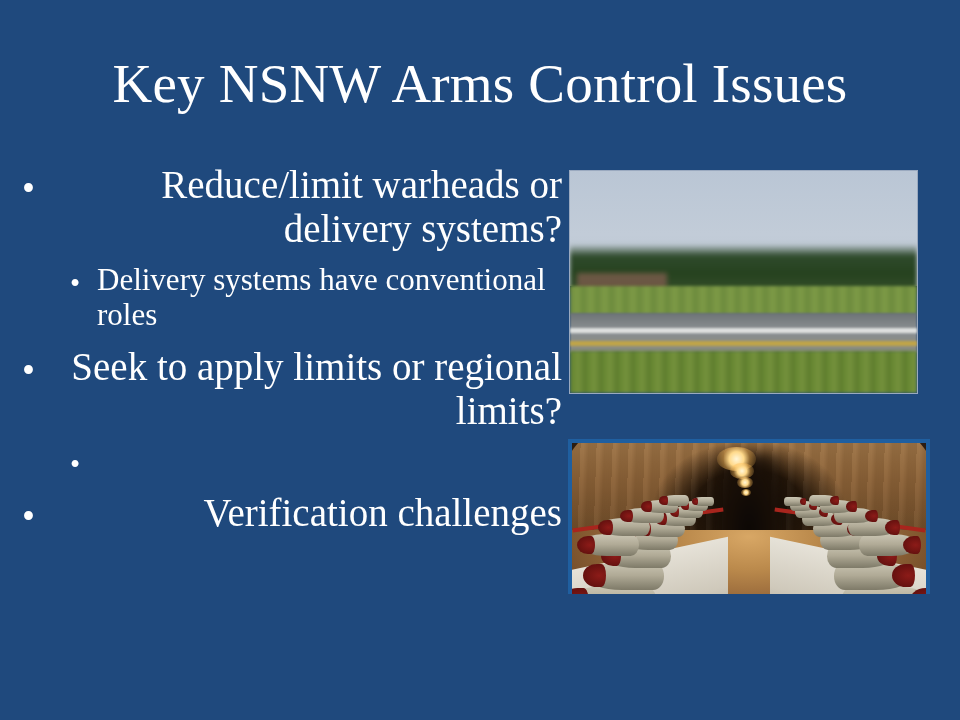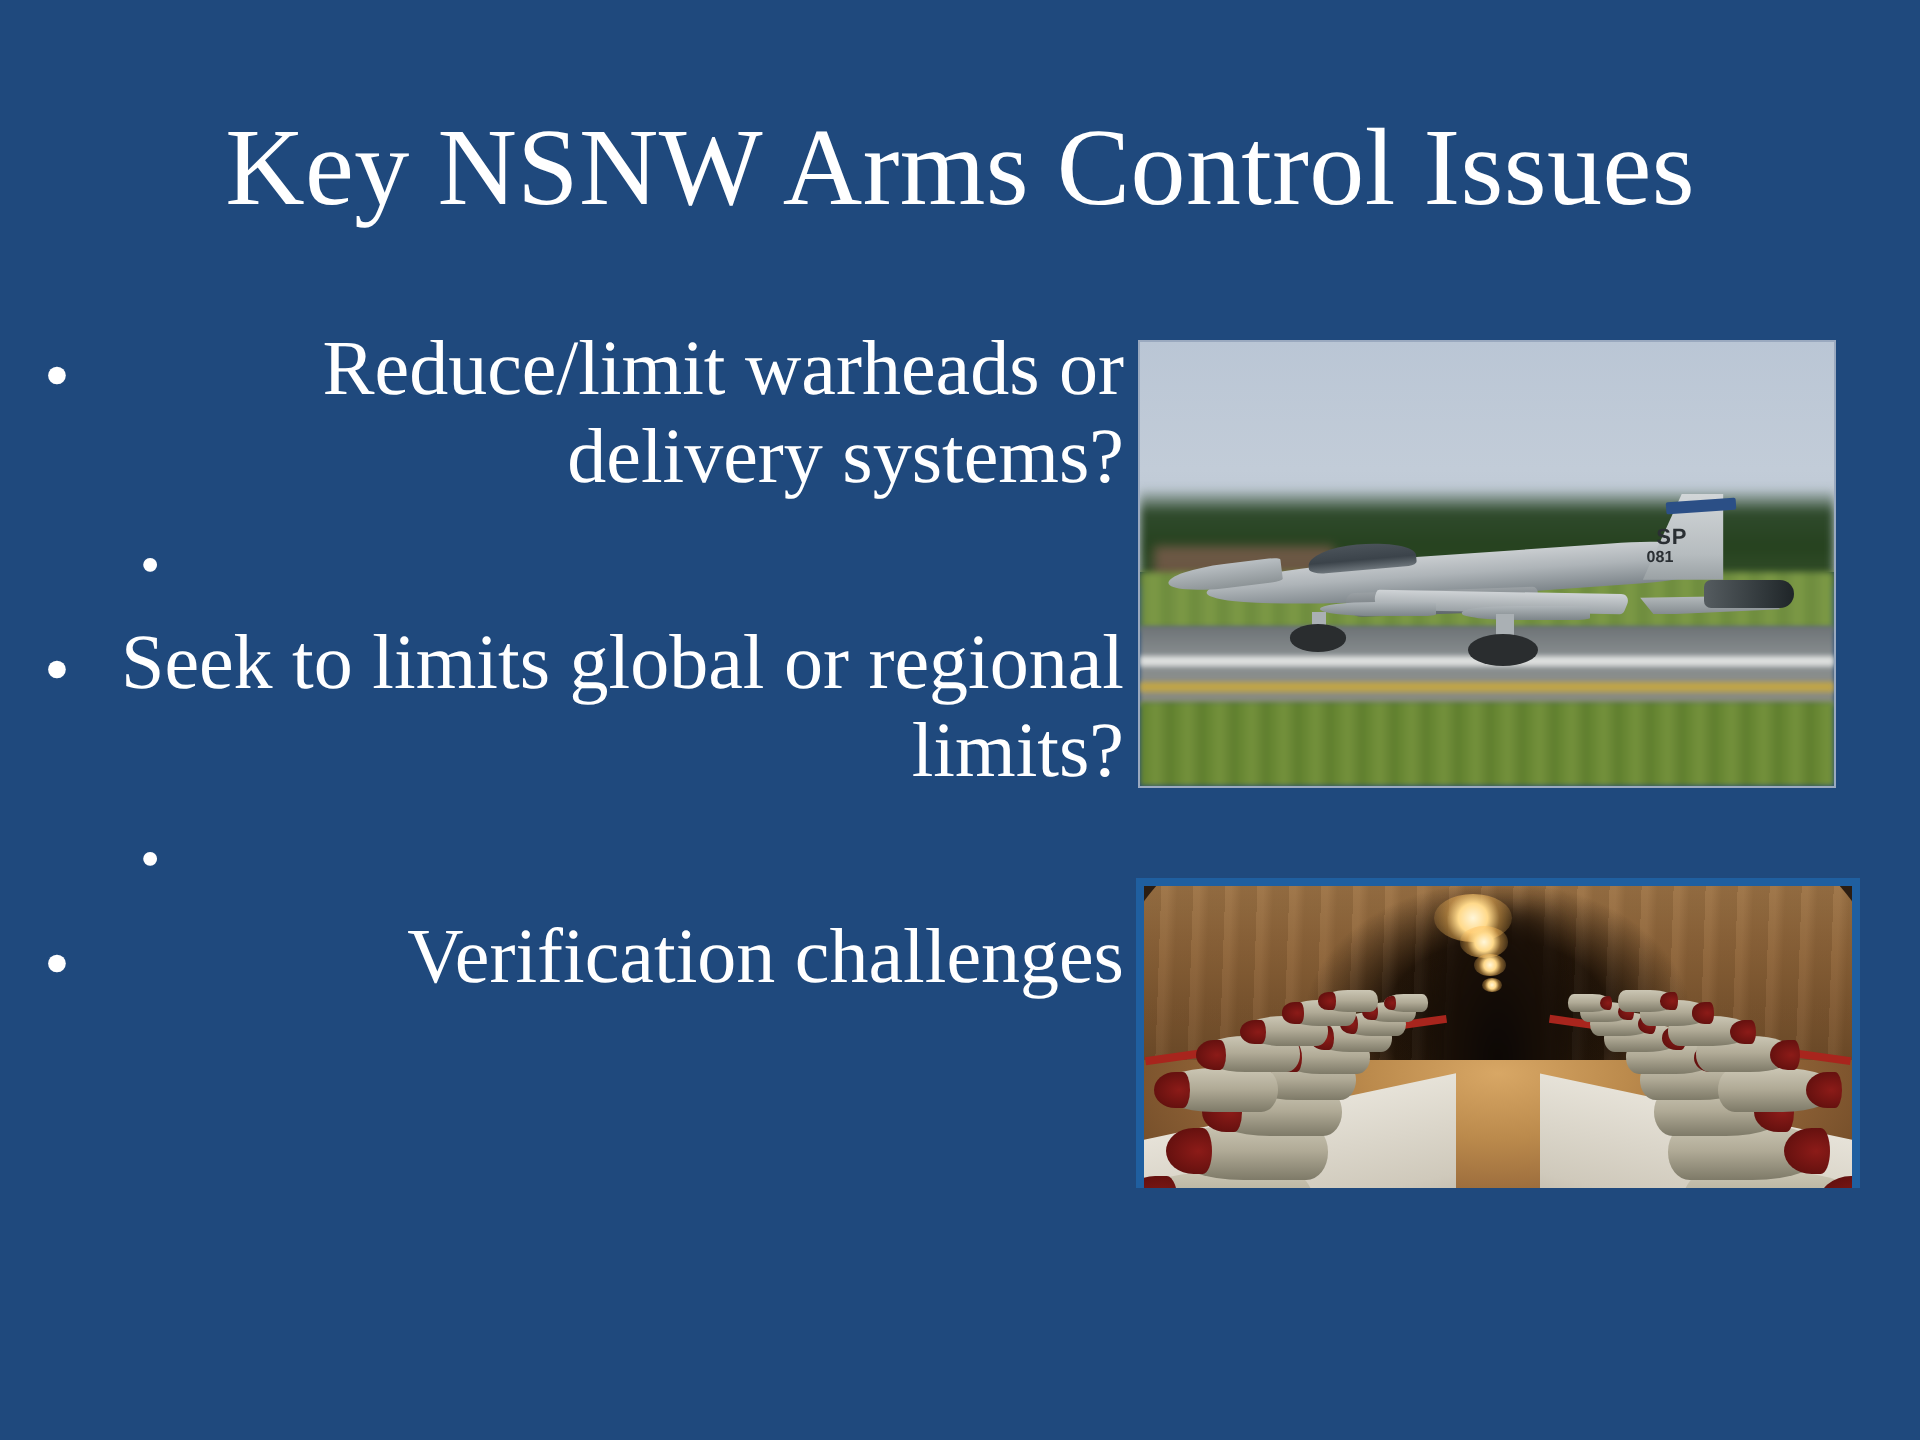--- a/index.html
+++ b/index.html
@@ -322,27 +322,28 @@
 
     <div class="bullet-row level-1">
       <span class="marker">•</span>
       <span class="bullet-text">Reduce/limit warheads or delivery systems?</span>
     </div>
 
     <div class="gap-2"></div>
 
     <div class="bullet-row level-2">
       <span class="marker">•</span>
+      <span class="bullet-text">Delivery systems have conventional roles</span>
     </div>
 
     <div class="gap-1"></div>
 
     <div class="bullet-row level-1">
       <span class="marker">•</span>
-      <span class="bullet-text">Seek to limits global or regional limits?</span>
+      <span class="bullet-text">Seek to apply limits or regional limits?</span>
     </div>
 
     <div class="gap-2"></div>
 
     <div class="bullet-row level-2">
       <span class="marker">•</span>
     </div>
 
     <div class="gap-1"></div>
 
@@ -357,39 +358,20 @@
     <div class="jet-scene">
       <div class="jet-sky"></div>
       <div class="jet-trees"></div>
       <div class="jet-building"></div>
       <div class="jet-grass-top"></div>
       <div class="jet-tarmac"></div>
       <div class="jet-line-white"></div>
       <div class="jet-line-yellow"></div>
       <div class="jet-grass-bot"></div>
 
-      <div class="jet">
-        <div class="jet-fuselage"></div>
-        <div class="jet-nose"></div>
-        <div class="jet-canopy"></div>
-        <div class="jet-intake"></div>
-        <div class="jet-wing"></div>
-        <div class="jet-pylon jet-tank-1"></div>
-        <div class="jet-pylon jet-tank-2"></div>
-        <div class="jet-tail"></div>
-        <div class="jet-tail-stripe"></div>
-        <div class="jet-tail-code">SP</div>
-        <div class="jet-tail-num">081</div>
-        <div class="jet-stab"></div>
-        <div class="jet-exhaust"></div>
-        <div class="jet-strut jet-strut-front"></div>
-        <div class="jet-gear jet-gear-front"></div>
-        <div class="jet-strut jet-strut-main"></div>
-        <div class="jet-gear jet-gear-main"></div>
-      </div>
     </div>
   </div>
 
   <div class="picture" id="photo-bunker">
     <div class="bunker-scene">
       <div class="bunker-vault"></div>
       <div class="bunker-ribs"></div>
       <div class="bunker-depth"></div>
       <div class="bunker-floor"></div>
 

